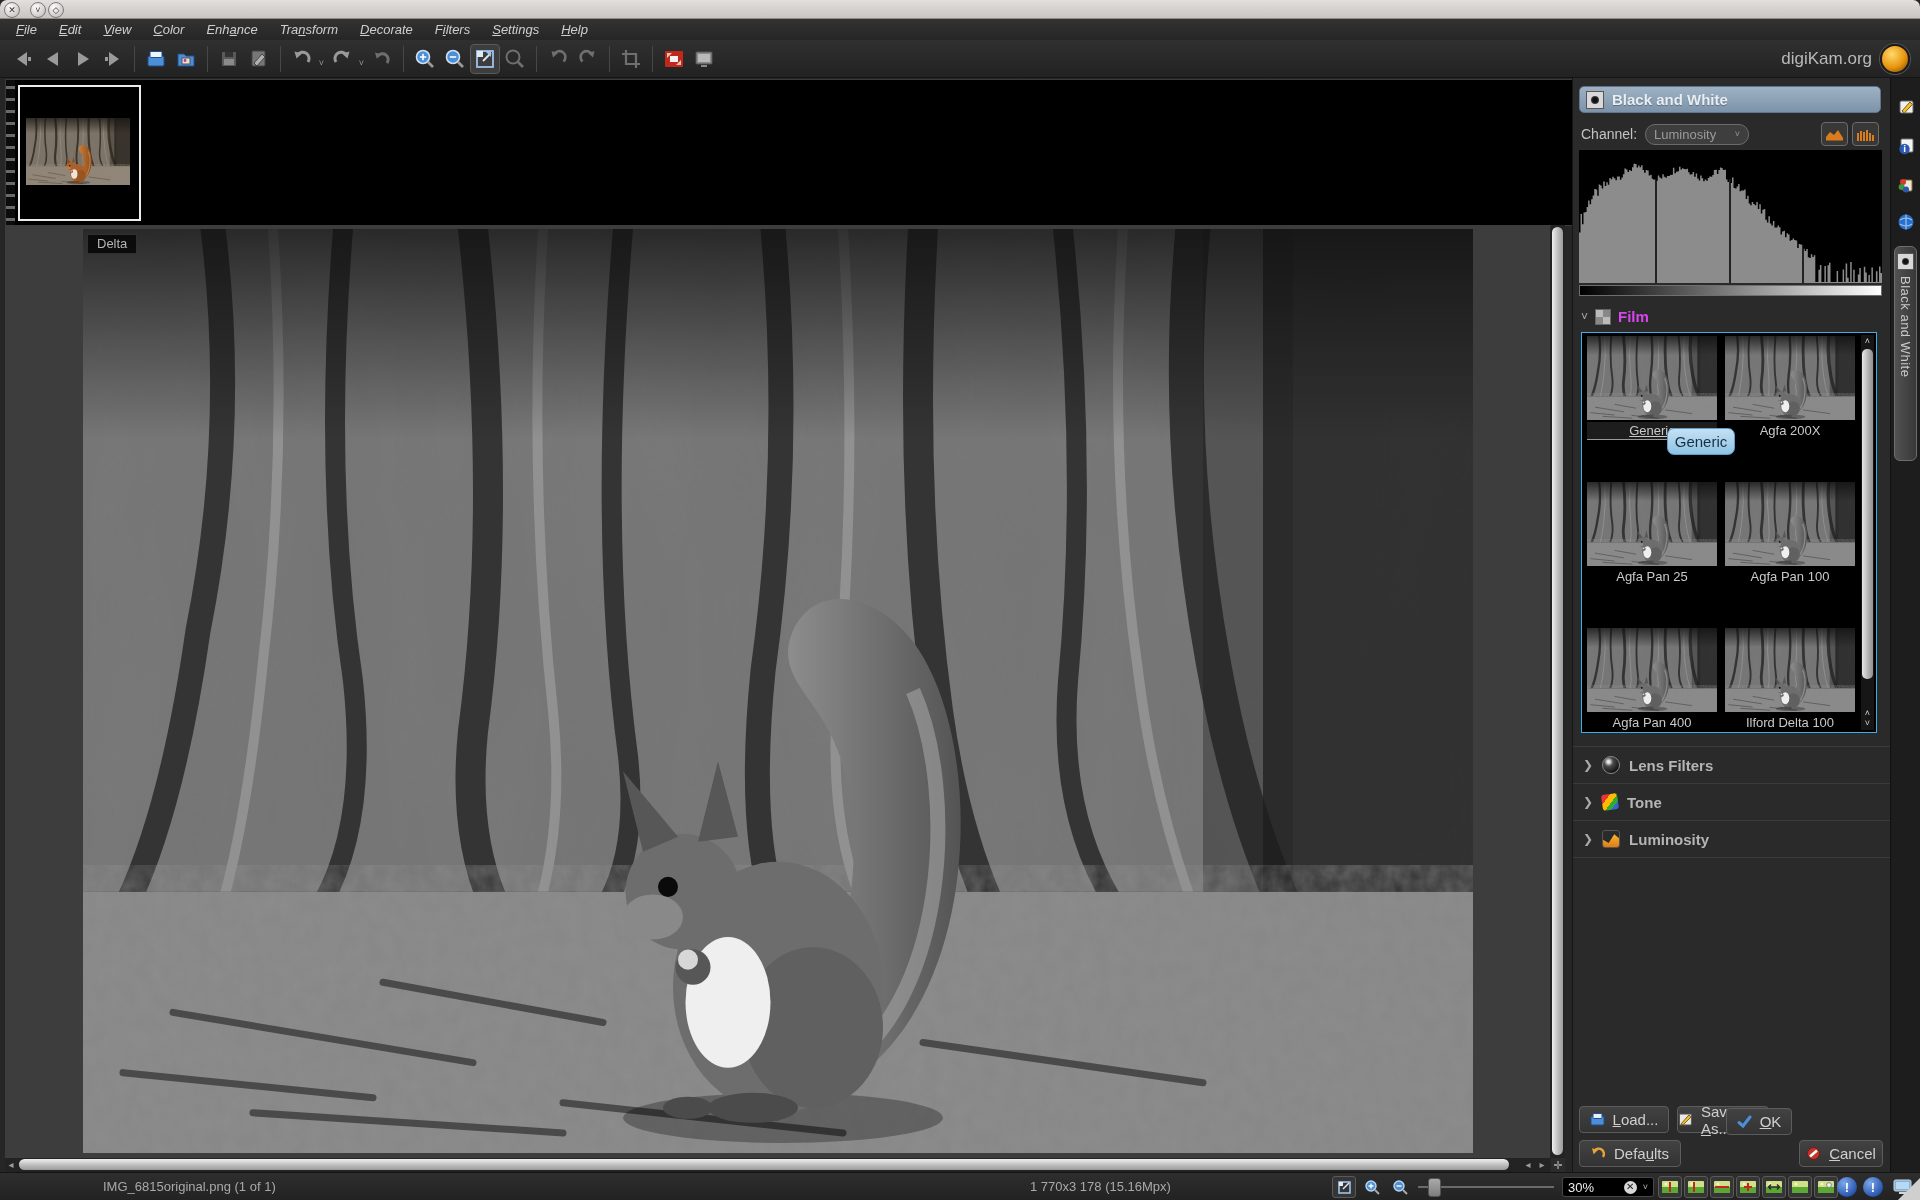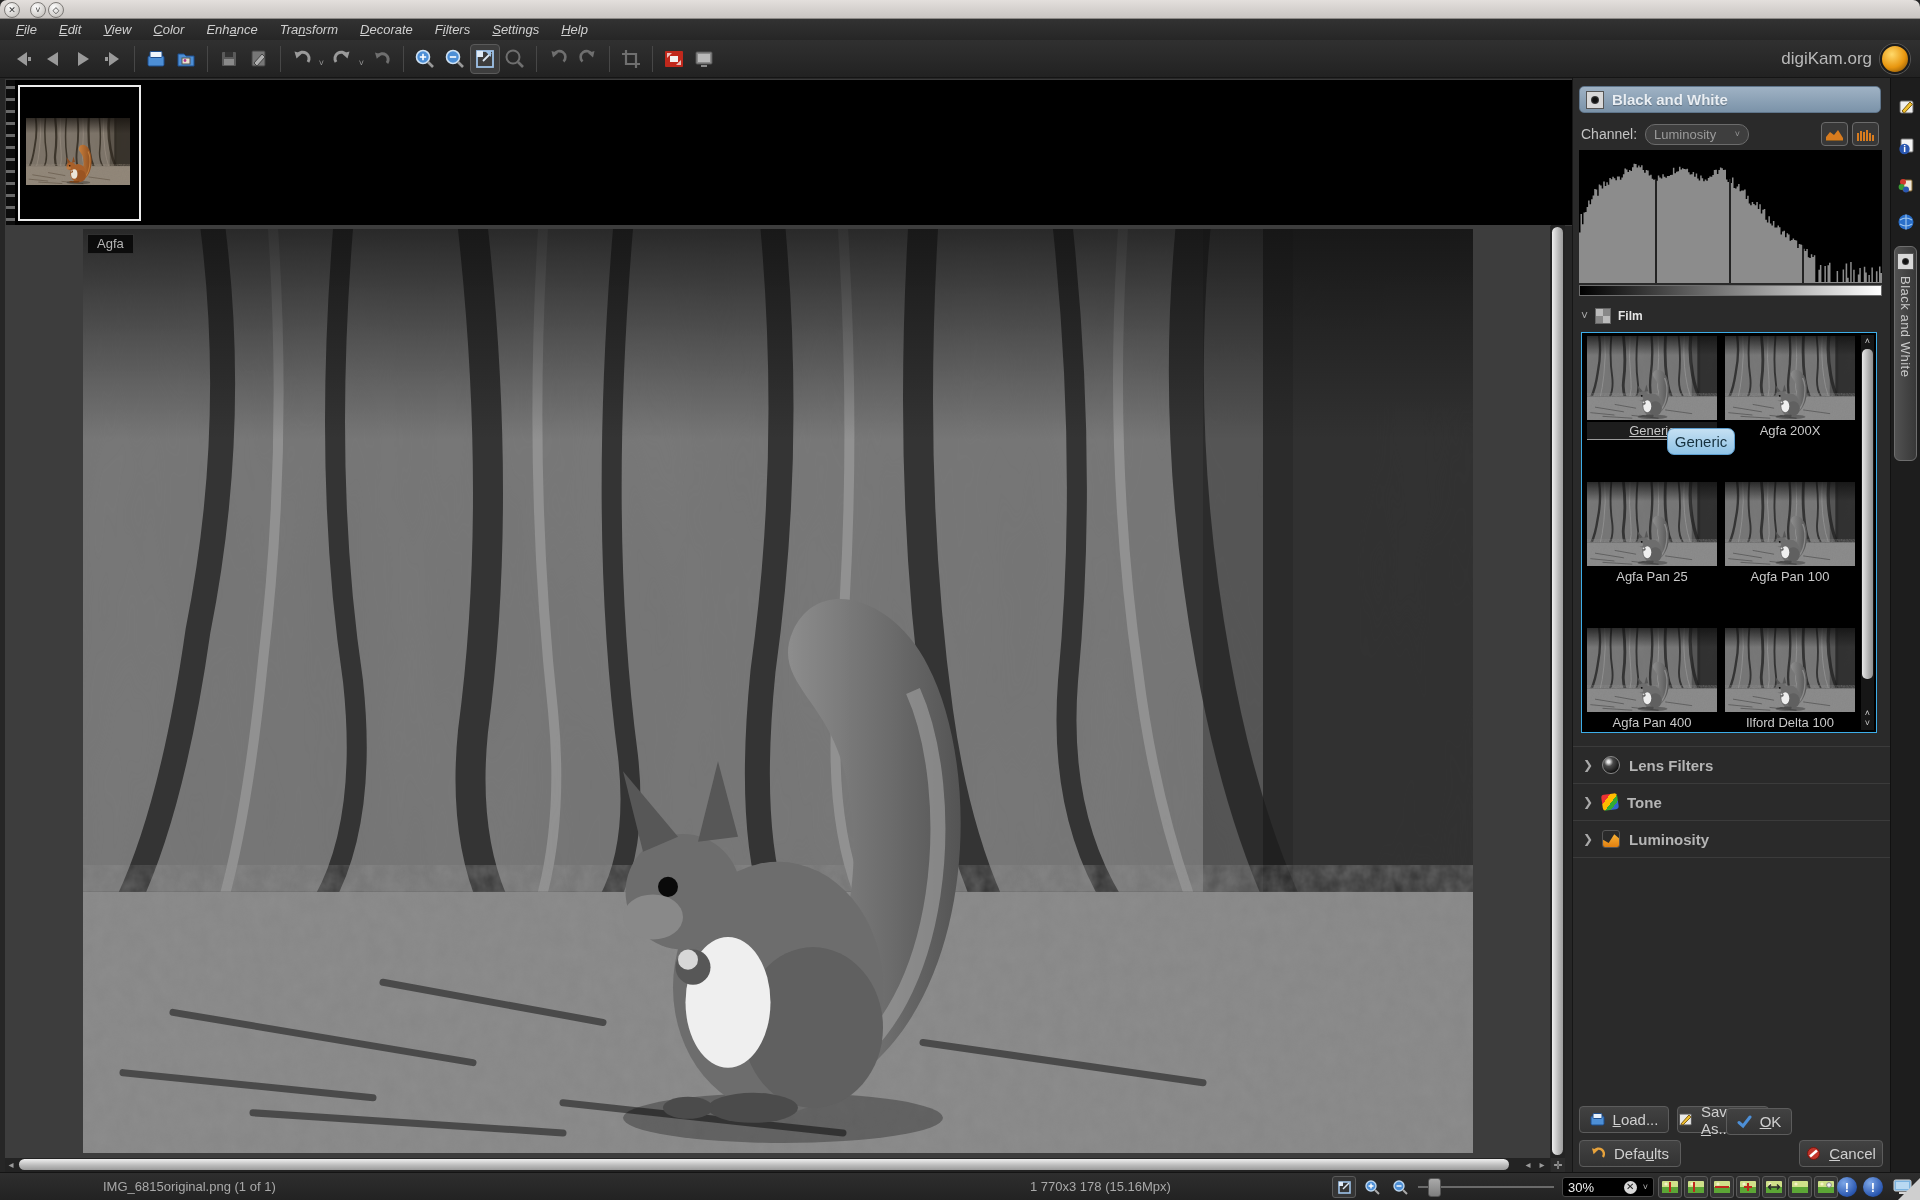--- a/index.html
+++ b/index.html
@@ -82,21 +82,21 @@
   .hist-btn{width:27px;height:24px;border-radius:4px;background:#383838;border:1px solid #6b6b6b;
     display:flex;align-items:flex-end;justify-content:center;padding-bottom:4px;box-sizing:border-box;}
   .histogram{position:absolute;left:6px;top:72px;width:303px;height:133px;background:#000;}
   .histogram svg{width:100%;height:100%;display:block;}
   .gradstrip{position:absolute;left:6px;top:207px;width:301px;height:9px;
     background:linear-gradient(90deg,#000,#fff);border:1px solid #6e6e6e;}
   .film-header{position:absolute;left:8px;top:230px;display:flex;align-items:center;gap:7px;}
   .exp-chevron{color:#a9a9a9;font-size:12px;}
   .film-icon{width:14px;height:14px;background:
      repeating-conic-gradient(#888 0 25%,#bbb 0 50%);border:1px solid #666;}
-  .section-title{color:#e5e5e5;font-weight:bold;font-size:12px;}
+  .section-title{color:#d946ef;font-weight:bold;font-size:15px;}
   .film-list{position:absolute;left:8px;top:254px;width:296px;height:401px;background:#000;
     border:1px solid #3daee9;box-sizing:border-box;overflow:hidden;}
   .preset-grid{position:absolute;left:2px;top:3px;width:276px;display:grid;
     grid-template-columns:136px 136px;grid-auto-rows:146px;column-gap:2px;}
   .preset{width:136px;display:flex;flex-direction:column;align-items:center;}
   .preset-thumb{width:130px;height:84px;}
   .preset-thumb svg{width:100%;height:100%;display:block;}
   .preset-label{margin-top:2px;font-size:13px;color:#c9c9c9;padding:1px 4px;}
   .preset.selected .preset-label{background:#1d1d1d;text-decoration:underline;
     border-bottom:1px solid #9a9a9a;width:122px;text-align:center;}
@@ -402,21 +402,21 @@
           </svg>
       </div>
     </div>
   </div>
 
   <div class="canvas">
     <div class="main-image bw">
       <svg viewBox="0 0 278 184" preserveAspectRatio="none">
           <use href="#scene"></use>
         </svg>
-      <div class="after-label">Agfa</div>
+      <div class="after-label">Delta</div>
     </div>
   </div>
   <div class="vscroll">
       <div class="vthumb"></div>
     </div>
   <div class="hscroll">
     <span class="sarrow">◂</span>
     <div class="hthumb"></div>
     <div class="right-arrows">
       <span class="sarrow">◂</span>

